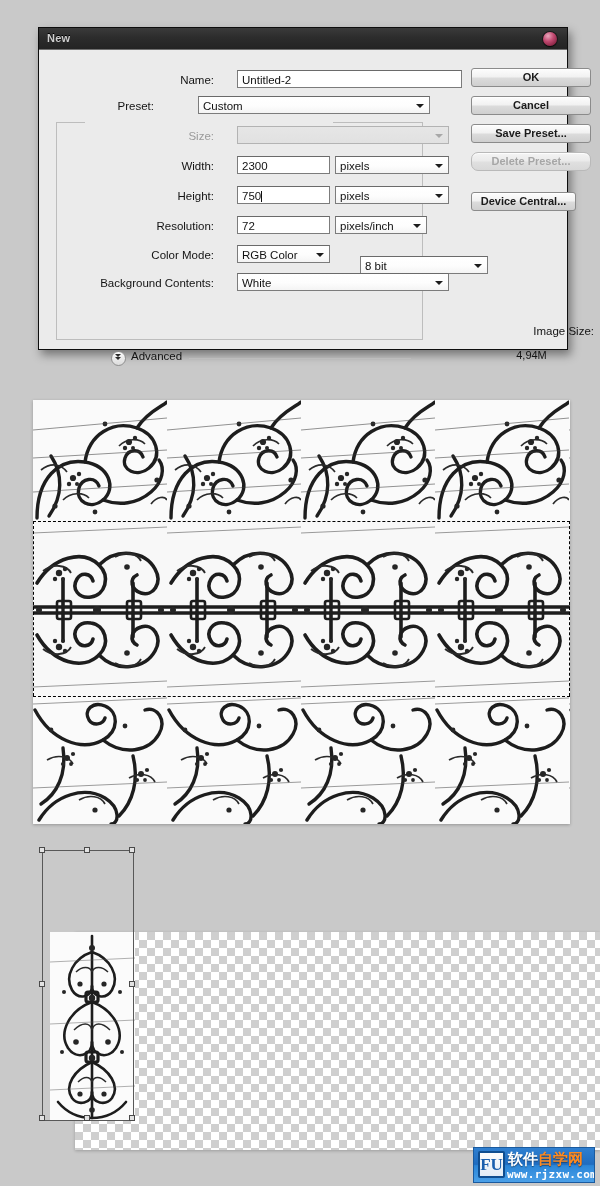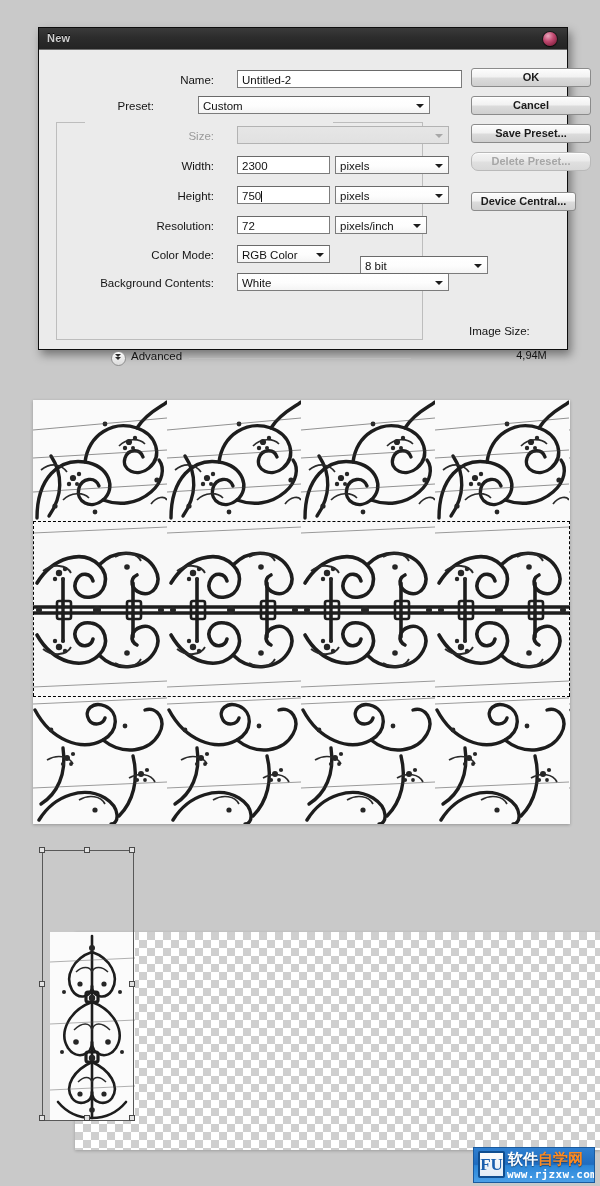--- a/index.html
+++ b/index.html
@@ -116,21 +116,21 @@
     content:"";position:absolute;left:3px;width:0;height:0;
     border-left:3px solid transparent;border-right:3px solid transparent;
     border-top:3px solid #2b2b2b;
   }
   #adv-toggle::before{top:2px;}
   #adv-toggle::after{top:5px;}
   #adv-label{position:absolute;left:20px;top:0;font-size:11.5px;color:#131313;}
   #adv-rule{position:absolute;left:78px;top:8px;width:222px;height:1px;background:#bdbdbd;}
 
   #image-size-label{position:absolute;left:430px;top:275px;width:125px;
-    text-align:left;font-size:11.5px;color:#131313;}
+    text-align:right;font-size:11.5px;color:#131313;}
   #image-size-value{position:absolute;left:430px;top:299px;width:125px;
     text-align:center;font-size:11px;color:#131313;}
 
   
   #image-panel{
     position:absolute;left:33px;top:400px;width:537px;height:424px;
     background:#fbfbfb;overflow:hidden;
     box-shadow:0 1px 3px rgba(0,0,0,.25);
   }
   #ornament-a,#ornament-b,#ornament-c{position:absolute;left:0;width:537px;}

